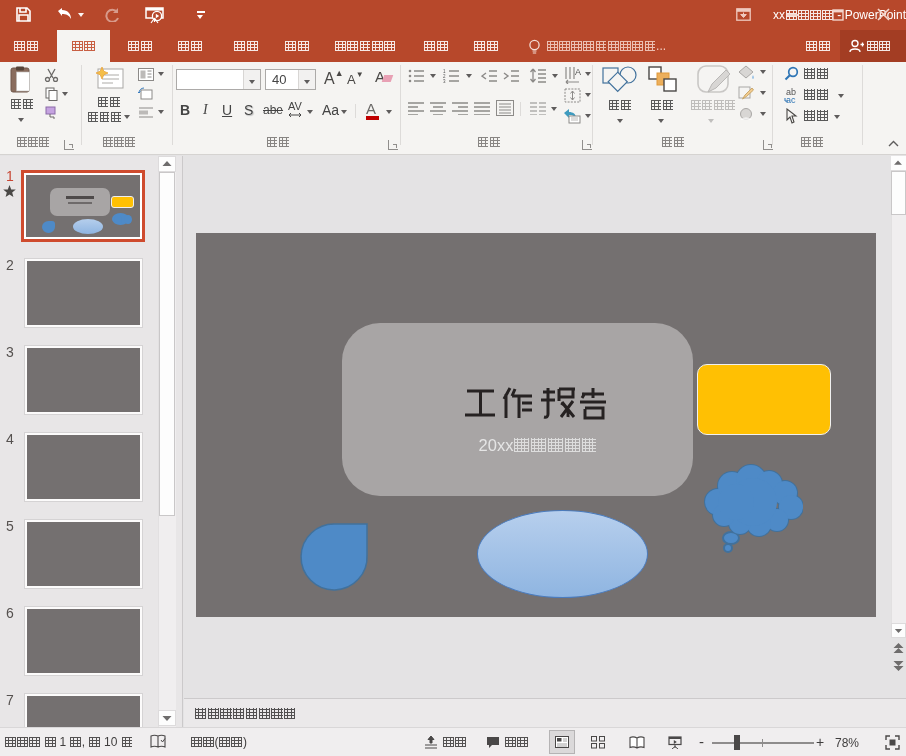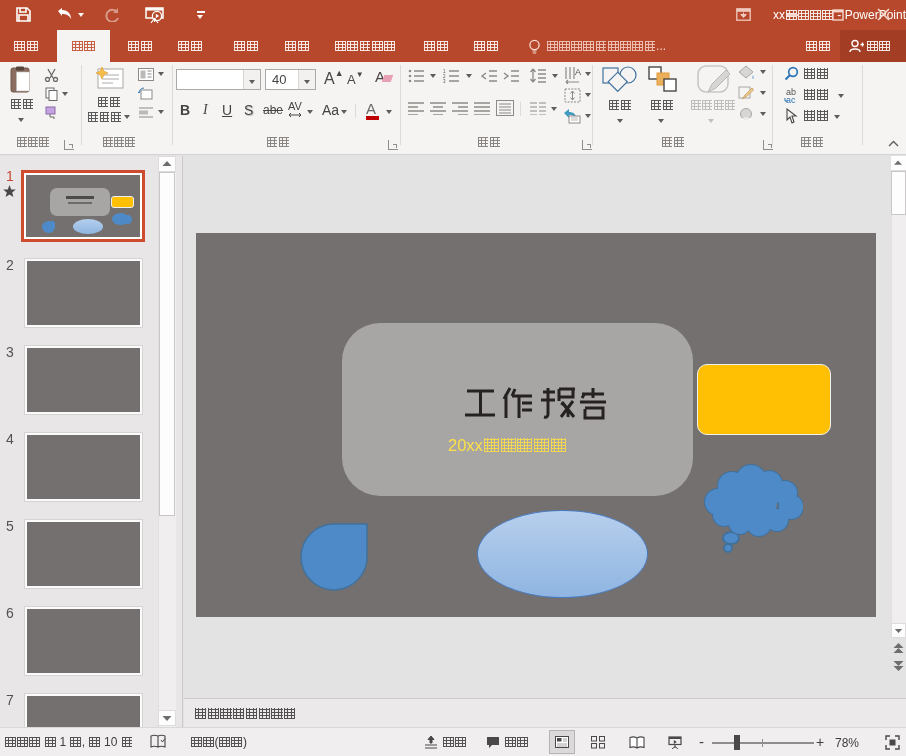--- a/index.html
+++ b/index.html
@@ -342,21 +342,21 @@
   <div class="ab" style="left:12px;top:77px;width:680px;height:384px;background:#747070">
     <div class="ab" style="left:146px;top:90px;width:351px;height:173px;border-radius:38px;background:#A8A5A5"></div>
     <svg class="ab" style="left:268px;top:153px" width="148" height="34" viewBox="0 0 148 34">
       <g stroke="#262222" stroke-width="3" fill="none">
         <path d="M3,5 h27 M16.5,5 v24 M1,29 h30"></path>
         <path d="M46,2 l-6,11 M42,8 v24 M51,3 l-3,7 M48,10 h20 M55,10 v22 M58,17 h10 M58,24 h10"></path>
         <path transform="translate(-3,0)" d="M82,6 h12 M87,2 v26 q0,4 -4,3 M80,14 h14 M98,3 h16 M112,3 v8 h-14 M98,3 v12 M100,17 q8,4 7,14 M112,15 l-12,16 M101,16 l12,15"></path>
         <path transform="translate(-3,0)" d="M124,7 l-3,5 M121,8 h22 M132,2 v10 M119,16 h26 M124,22 h18 v10 h-18 v-9 M124,32 h18"></path>
       </g>
     </svg>
-    <div class="ab" style="left:252px;top:203px;width:180px;text-align:left;font-size:16.5px;color:#fde047">20xx<i class="g"></i><i class="g"></i><i class="g"></i><i class="g"></i><i class="g"></i></div>
+    <div class="ab" style="left:252px;top:203px;width:180px;text-align:center;font-size:16.5px;color:#e5e5e5">20xx<i class="g"></i><i class="g"></i><i class="g"></i><i class="g"></i><i class="g"></i></div>
     <div class="ab" style="left:501px;top:131px;width:134px;height:71px;border-radius:10px;background:#FFC003;border:1.5px solid #F0F0F0"></div>
     <svg class="ab" style="left:102px;top:288px" width="72" height="72" viewBox="0 0 72 72">
         <path d="M38,3 L69,3 L69,34 A33,33 0 1 1 38,3 Z" fill="#4E8AC7" stroke="#41719C" stroke-width="1.5" transform="rotate(0 36 36)"></path>
       </svg>
     <div class="ab" style="left:281px;top:277px;width:171px;height:88px;border-radius:50%;background:linear-gradient(#B7CFED,#8FB5E1);border:1px solid #4B7CBE"></div>
     <svg class="ab" style="left:502px;top:227px" width="105" height="95" viewBox="0 0 105 95">
       <g stroke="#41719C" stroke-width="2" fill="#4E8AC7">
         <circle cx="20" cy="42" r="13"></circle>
           <circle cx="34" cy="26" r="14"></circle>
           <circle cx="53" cy="20" r="15"></circle>

